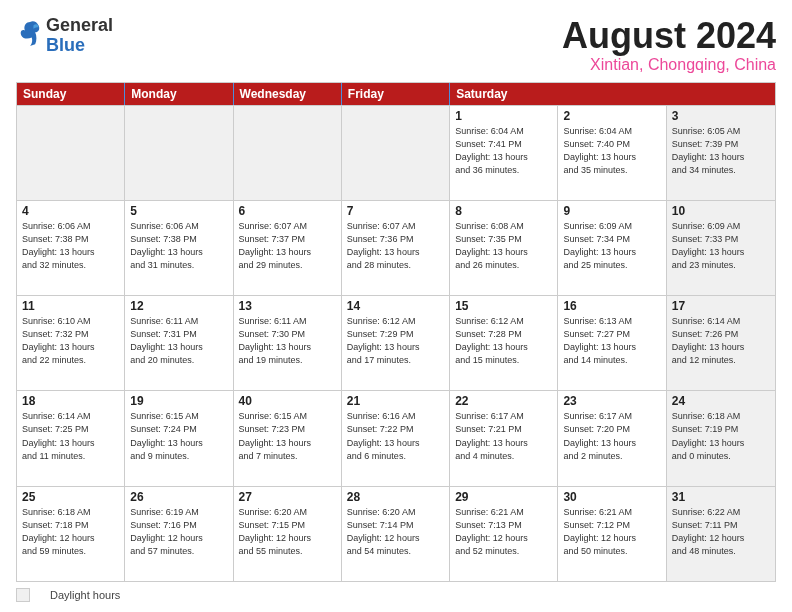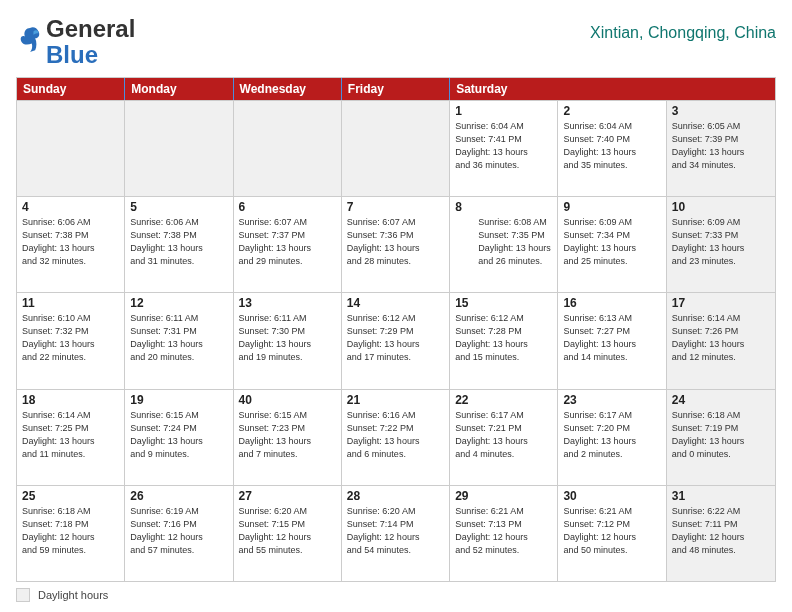--- a/index.html
+++ b/index.html
@@ -22,21 +22,21 @@
       justify-content: space-between;
       align-items: flex-start;
       margin-bottom: 8px;
     }
     .logo {
       display: flex;
       align-items: center;
       gap: 4px;
     }
     .logo-text {
-      font-size: 24px;
+      font-size: 18px;
       font-weight: bold;
       line-height: 1.1;
     }
     .logo-general { color: #333; }
     .logo-blue { color: #2a6ebb; }
     .logo-bird {
       width: 24px;
       height: 28px;
       margin-left: 2px;
     }
@@ -44,22 +44,21 @@
       text-align: right;
     }
     .title-month {
       font-size: 36px;
       font-weight: bold;
       color: #222;
       line-height: 1.1;
     }
     .title-location {
       font-size: 16px;
-      color: #0f766e;
-      margin-top: 8px;
+      color: #ec4899;
     }
     .calendar {
       flex: 1;
       display: flex;
       flex-direction: column;
       border: 1px solid #ccc;
     }
     .cal-header-row {
       display: grid;
       grid-template-columns: repeat(7, 1fr);
@@ -104,21 +103,21 @@
       display: block;
     }
     .cell-text {
       font-size: 9px;
       line-height: 1.45;
       color: #333;
     }
     .legend {
       display: flex;
       align-items: center;
-      gap: 8px;
+      gap: 20px;
       margin-top: 6px;
       font-size: 11px;
       color: #444;
     }
     .legend-box {
       width: 14px;
       height: 14px;
       background: #f0f0f0;
       border: 1px solid #ccc;
       display: inline-block;
@@ -137,20 +136,21 @@
         </svg>
       </div>
       <div>
         <div class="logo-text">
           <span class="logo-general">General</span><br>
           <span class="logo-blue">Blue</span>
         </div>
       </div>
     </div>
     <div class="title-block">
+      <div class="title-month">August 2024</div>
       <div class="title-location">Xintian, Chongqing, China</div>
     </div>
   </div>
 
   <div class="calendar">
     <div class="cal-header-row">
     <div class="cal-header-cell">Sunday</div>
         <div class="cal-header-cell">Monday</div>
         <div class="cal-header-cell">Wednesday</div>
         <div class="cal-header-cell">Friday</div>
@@ -208,21 +208,21 @@
           </div>
           <div class="cal-cell">
             <span class="day-num">7</span>
             <div class="cell-text" style="white-space: pre-line;">Sunrise: 6:07 AM
 Sunset: 7:36 PM
 Daylight: 13 hours
 and 28 minutes.</div>
           </div>
           <div class="cal-cell">
             <span class="day-num">8</span>
-            <div class="cell-text" style="white-space: pre-line; margin-left: 23px;">Sunrise: 6:08 AM
+            <div class="cell-text" style="white-space: pre-line;">Sunrise: 6:08 AM
 Sunset: 7:35 PM
 Daylight: 13 hours
 and 26 minutes.</div>
           </div>
           <div class="cal-cell">
             <span class="day-num">9</span>
             <div class="cell-text" style="white-space: pre-line;">Sunrise: 6:09 AM
 Sunset: 7:34 PM
 Daylight: 13 hours
 and 25 minutes.</div>

